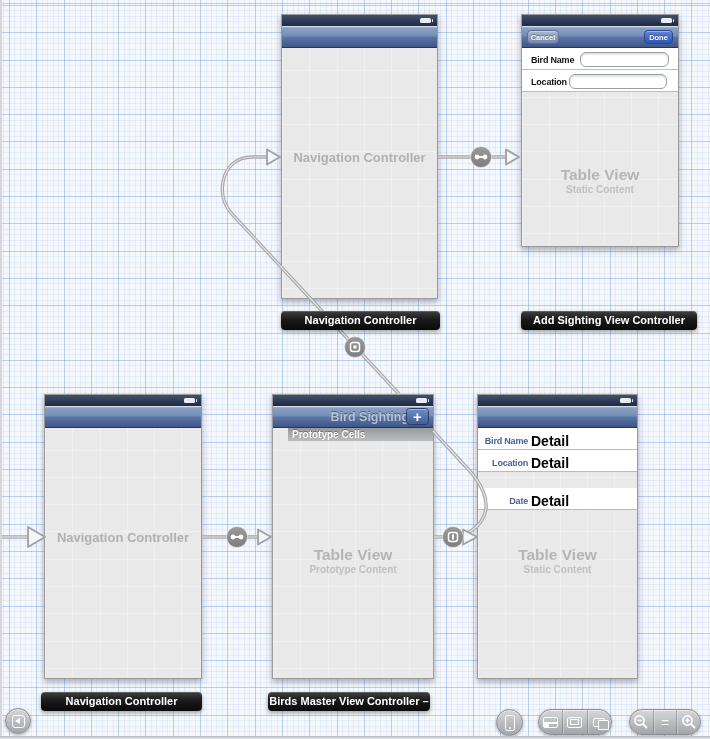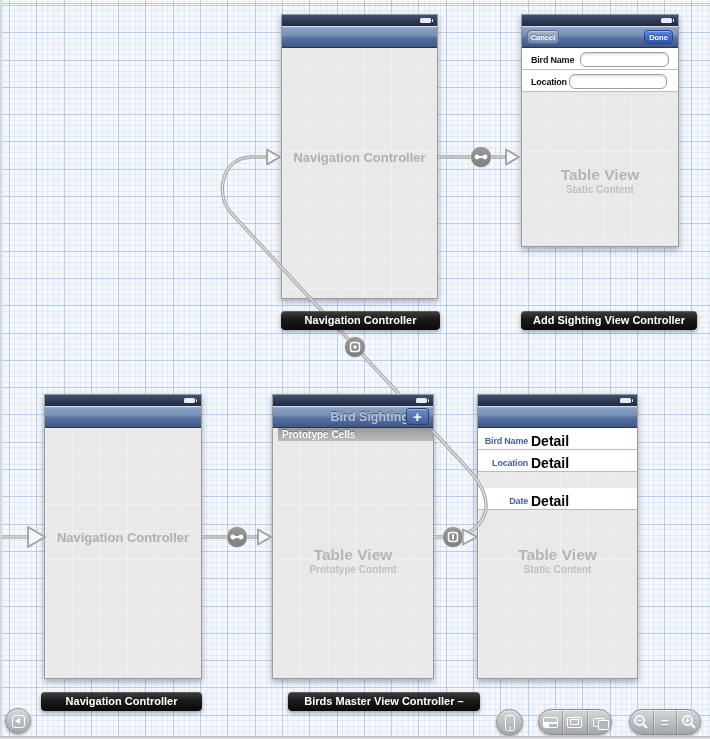--- a/index.html
+++ b/index.html
@@ -44,21 +44,21 @@
   .wm-main { position:absolute; left:0; right:0; top:135px; text-align:center;
              font-size:13px; font-weight:bold; color:#b0b0b0; }
   .wm-title { position:absolute; left:0; right:0; top:151px; text-align:center;
               font-size:15.5px; font-weight:bold; color:#b5b5b5; }
   .wm-sub { position:absolute; left:0; right:0; top:169px; text-align:center;
             font-size:10px; font-weight:bold; color:#c0c0c0; }
   .form-row { position:absolute; left:0; right:0; height:22px; background:#fff; border-bottom:1px solid #bdbdbd; }
   .form-label { position:absolute; left:9px; top:6.5px; font-size:9px; letter-spacing:-0.2px; font-weight:bold; color:#111; }
   .tfield { position:absolute; top:3.5px; height:15px; background:#fff; border:1px solid #9aa0a7; border-radius:6px;
             box-shadow:inset 0 1.5px 2px rgba(0,0,0,.14); width:auto; padding:0; }
-  .proto-header { position:absolute; top:33px; left:5px; right:0; height:13px;
+  .proto-header { position:absolute; top:33px; left:15px; right:0; height:13px;
                   background:linear-gradient(#98999b,#bbbcbe);
                   color:#fff; font-size:10px; font-weight:bold; line-height:13px; padding-left:4px;
                   text-shadow:0 -1px 0 rgba(0,0,0,.35); }
   .cell { position:absolute; top:46px; left:0; right:0; height:24px; background:#fff; border-bottom:1px solid #b0b0b0; }
   .cell-title { position:absolute; left:5px; top:2px; font-size:12px; font-weight:bold; color:#000; }
   .cell-sub { position:absolute; left:5px; top:14px; font-size:10px; color:#8e8e8e; }
   .chevron { position:absolute; right:8px; top:4px; font-size:14px; font-weight:normal; color:#8b8b8b; }
   .d-row { position:absolute; left:0; right:0; height:22px; background:#fff; border-bottom:1px solid #bbb; }
   .d-label { position:absolute; left:0; top:7.5px; width:50px; text-align:right; font-size:9px; letter-spacing:-0.2px; font-weight:bold; color:#47609c; }
   .d-value { position:absolute; left:53px; top:5px; font-size:14px; font-weight:bold; color:#000; }
@@ -205,21 +205,21 @@
         <div class="battery"></div>
       </div>
     <div class="navbar">
       <div class="nav-title">Bird Sightings</div>
     </div>
     <div class="btn-plus">+</div>
     <div class="proto-header">Prototype Cells</div>
     <div class="wm-title">Table View</div>
     <div class="wm-sub">Prototype Content</div>
   </div>
-  <div class="scene-label" style="left:288px; top:692px; width:192px;">Birds Master View Controller –</div>
+  <div class="scene-label" style="left:268px; top:692px; width:162px;">Birds Master View Controller –</div>
 
   <div class="vc" style="left:477px; top:394px; width:161px; height:285px;">
     <div class="status">
         <div class="battery"></div>
       </div>
     <div class="navbar"></div>
     <div class="d-row" style="top:33px;">
       <span class="d-label">Bird Name</span>
       <span class="d-value">Detail</span>
     </div>

